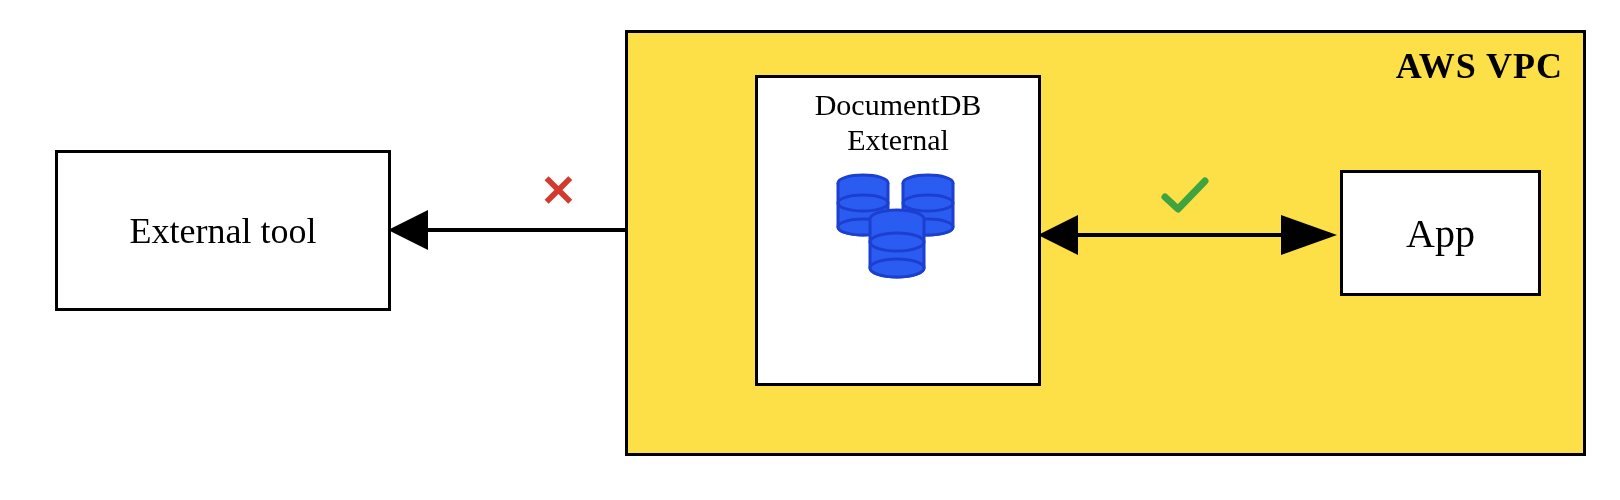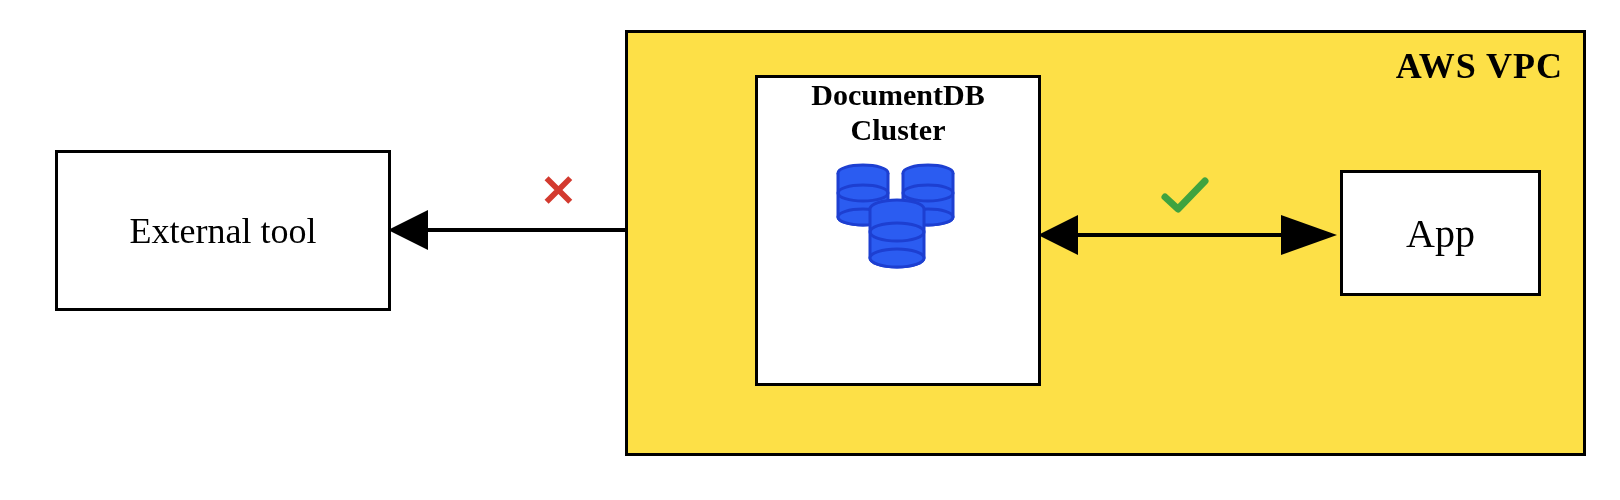--- a/index.html
+++ b/index.html
@@ -47,22 +47,23 @@
     font-weight: 500;
   }
   .cluster-box {
     position: absolute;
     border: 3px solid #000;
     background: #fff;
     text-align: center;
   }
   .cluster-label {
     font-size: 30px;
-    font-weight: 700;
+    font-weight: 400;
     line-height: 1.15;
+    margin-top: 10px;
   }
   .db-icons {
     position: relative;
     width: 160px;
     height: 130px;
     margin: 8px auto 0;
   }
   svg { display: block; }
 </style>
 </head>
@@ -87,21 +88,21 @@
   </svg>
   <div style="position:absolute; left:540px; top:165px; font-size:44px; font-weight:900; color:#d33a2f;">✕</div>
 
   <div class="vpc" style="left:625px; top:30px; width:955px; height:420px;">
     <span class="vpc-label">AWS VPC</span>
   </div>
 
   <div class="cluster-box" style="left:755px; top:75px; width:280px; height:305px;">
     <div class="cluster-label">
       <span>DocumentDB</span><br>
-      <span>Cluster</span>
+      <span>External</span>
     </div>
     <div class="db-icons">
       <svg width="160" height="130" viewBox="0 0 160 130">
 
         <g transform="translate(20,10)" stroke="#1d3fd1" stroke-width="3" fill="#2b5cf1">
           <ellipse cx="25" cy="8" rx="25" ry="8"></ellipse>
           <path d="M0,8 L0,52 A25,8 0 0 0 50,52 L50,8"></path>
           <ellipse cx="25" cy="28" rx="25" ry="8" fill="none"></ellipse>
           <ellipse cx="25" cy="52" rx="25" ry="8"></ellipse>
         </g>

